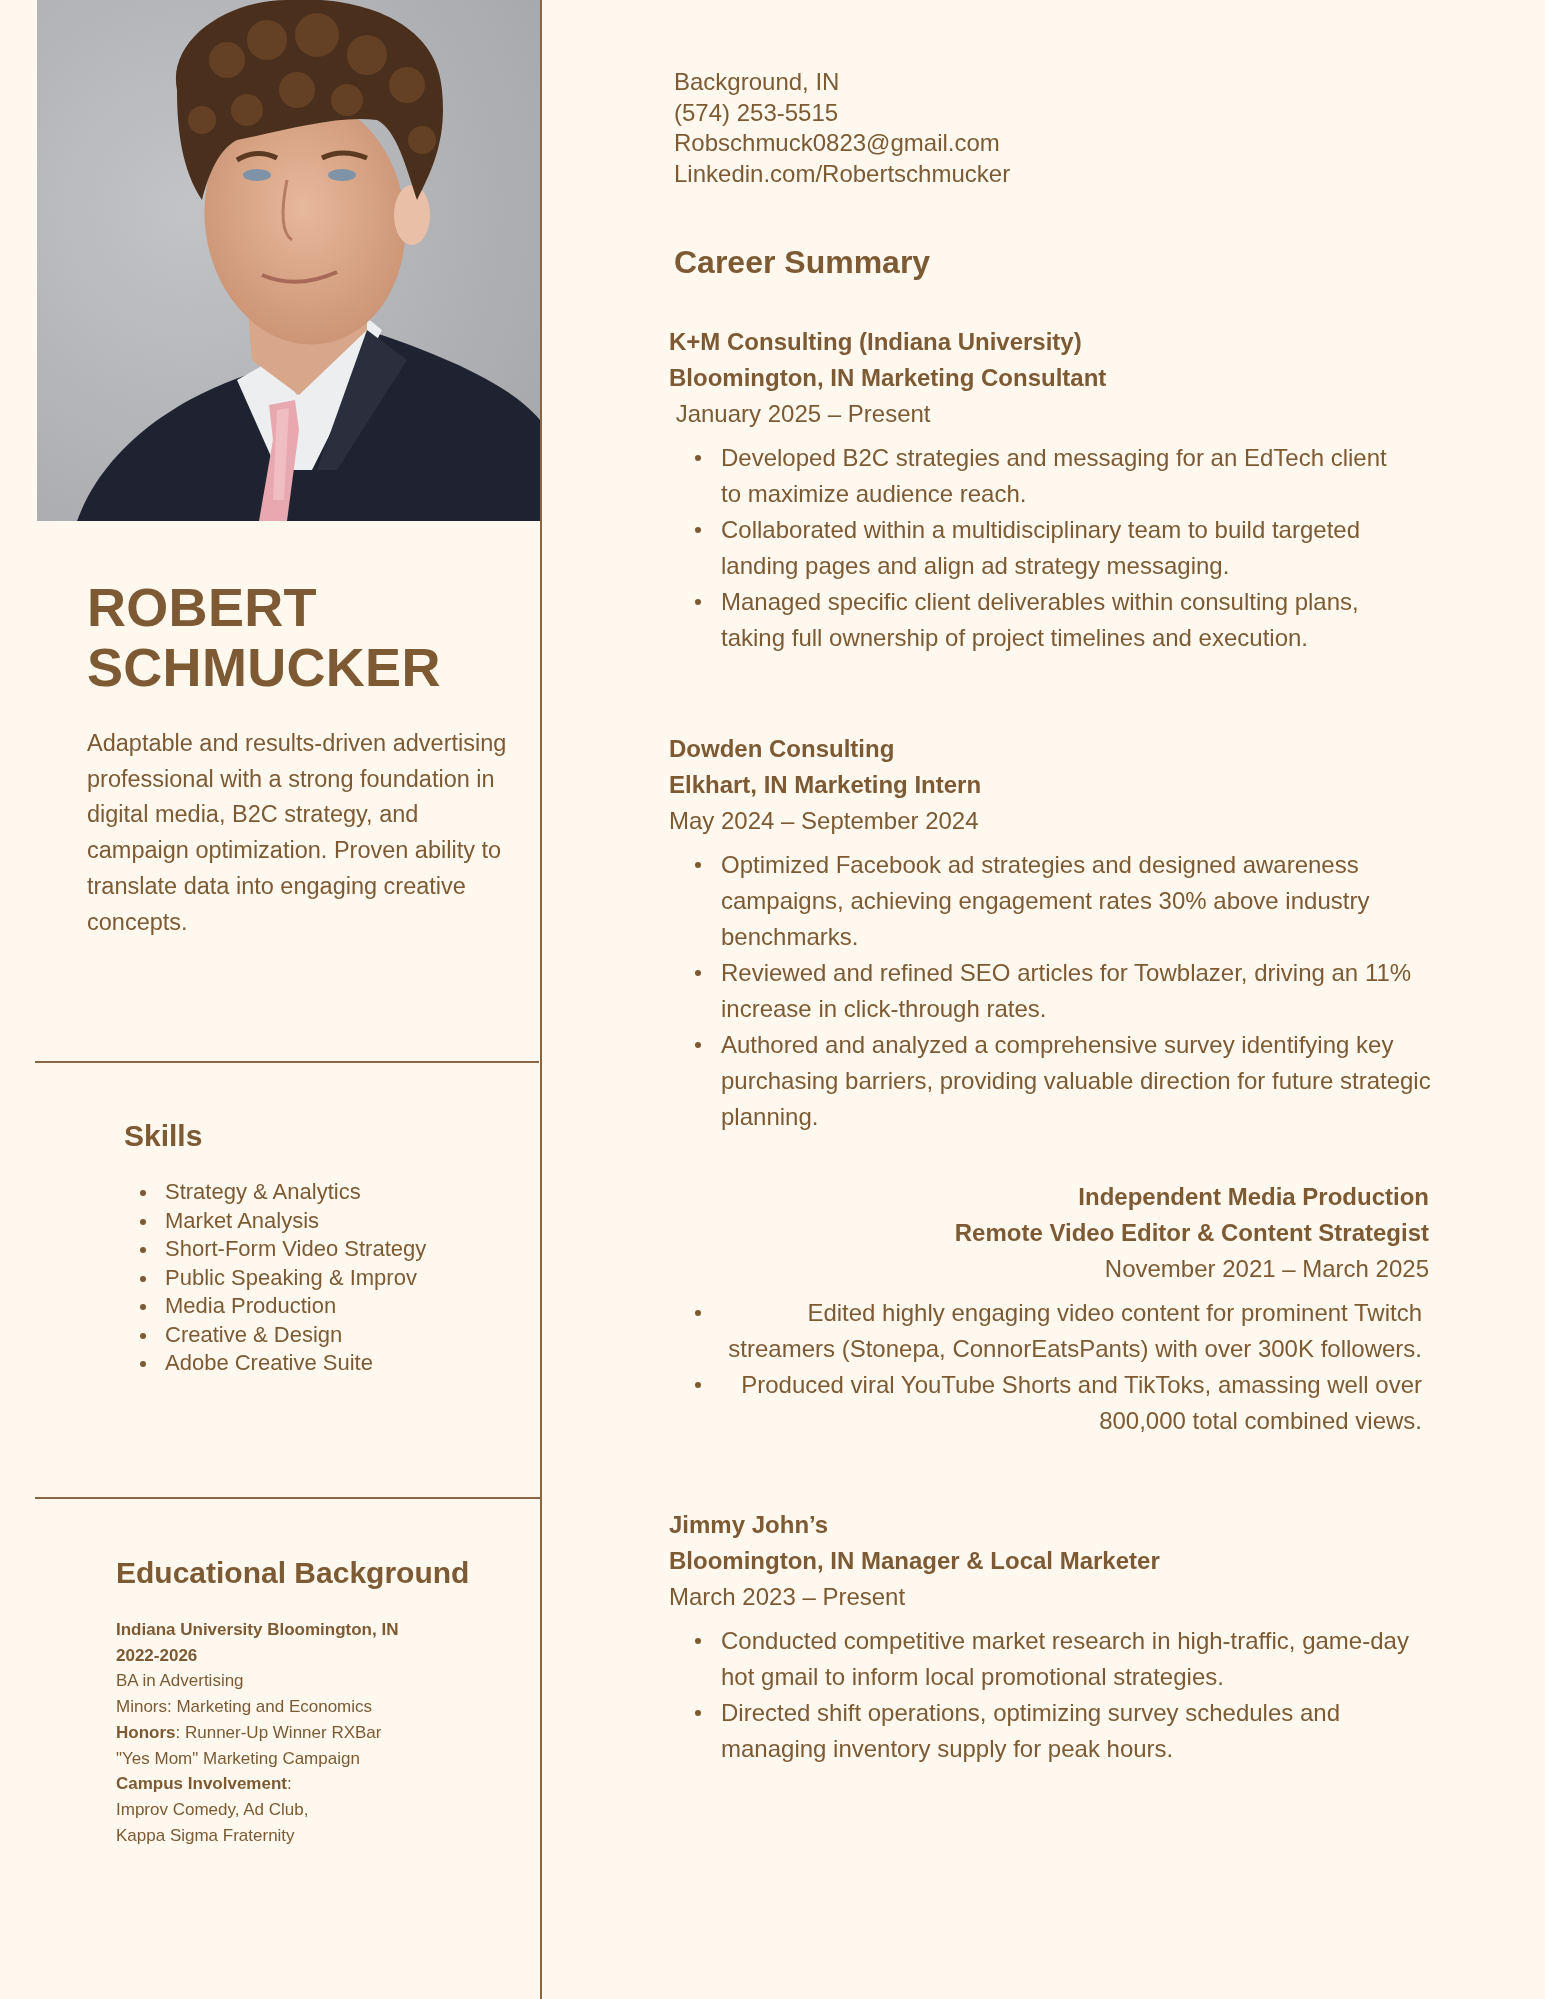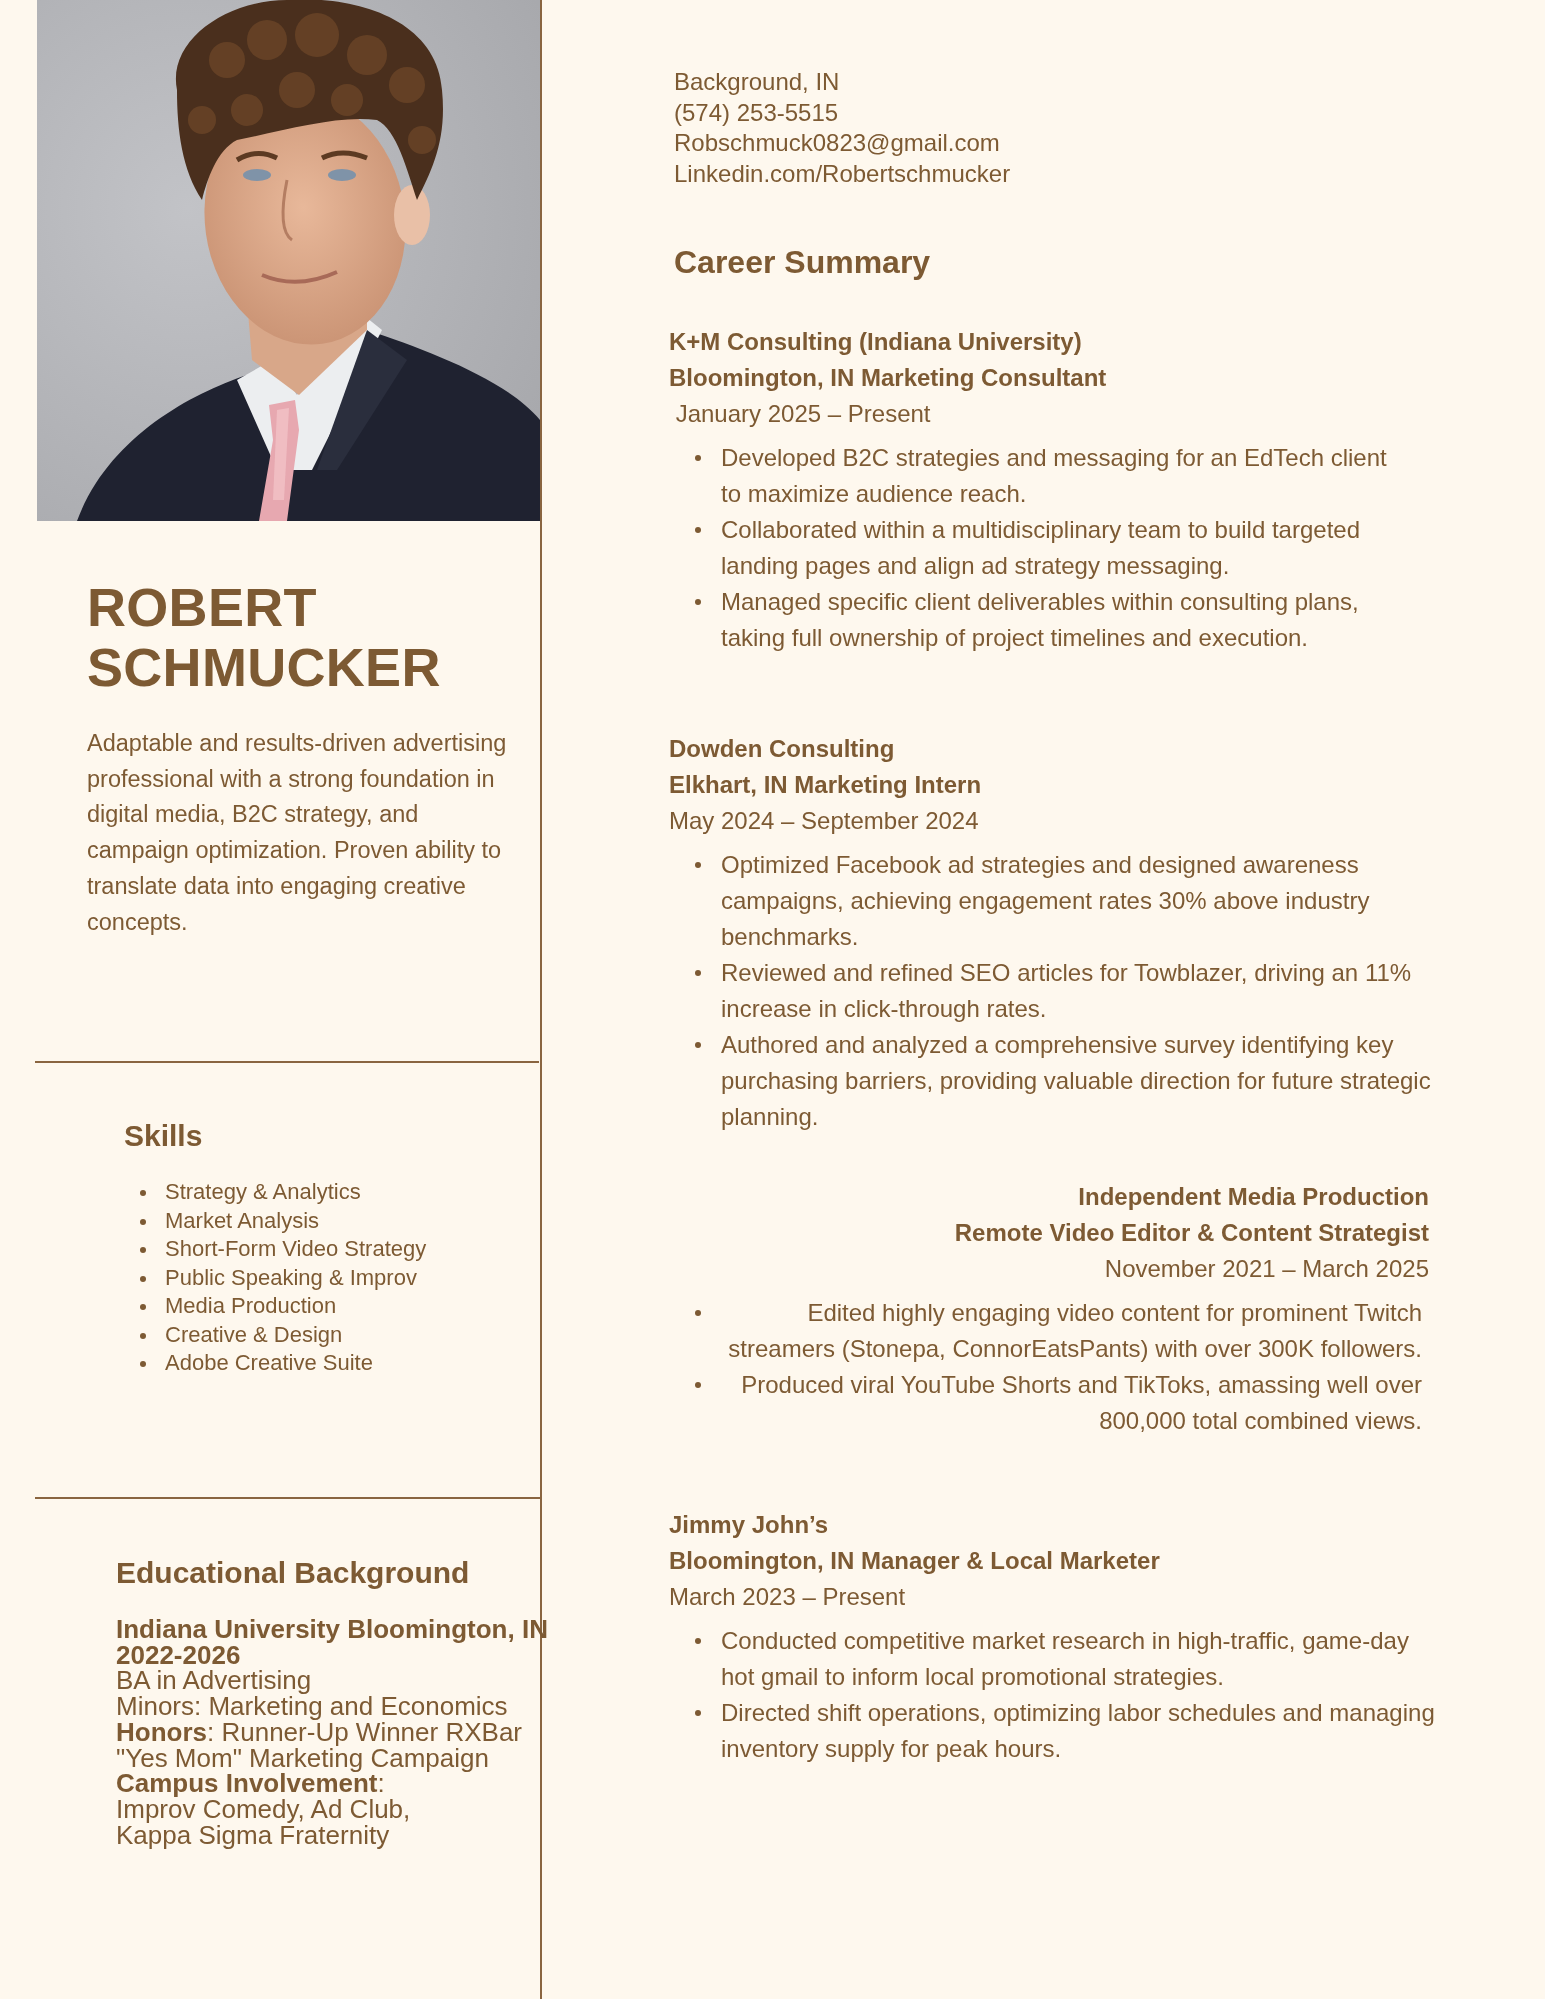--- a/index.html
+++ b/index.html
@@ -21,21 +21,21 @@
   .name div { white-space:nowrap; }
   .summary {
     left:87px; top:726px; width:420px; font-size:23.5px; line-height:35.7px; color:#7d5a33;
   }
   .section-h { font-weight:bold; font-size:30px; line-height:36px; color:#7d5a33; white-space:nowrap; }
   .skills-list { left:124px; top:1178px; margin:0; padding:0; list-style:none; }
   .skills-list li { position:relative; padding-left:41px; font-size:22px; line-height:28.5px; white-space:nowrap; }
   .skills-list li::before {
     content:""; position:absolute; left:16px; top:12px; width:6px; height:6px; border-radius:50%; background:#7d5a33;
   }
-  .edu { left:116px; top:1617px; font-size:26px; line-height:25.7px; white-space:nowrap; }
+  .edu { left:116px; top:1617px; font-size:17px; line-height:25.7px; white-space:nowrap; }
   .edu b { font-weight:bold; }
   .contact { left:674px; top:67px; font-size:24px; line-height:30.7px; white-space:nowrap; }
   .career-h { left:674px; top:242px; font-size:32px; line-height:40px; font-weight:bold; white-space:nowrap; }
   .job { left:669px; width:760px; font-size:24px; line-height:36px; }
   .job .company, .job .title { font-weight:bold; white-space:nowrap; }
   .job .dates { white-space:nowrap; }
   .job ul { margin:8px; padding:0; list-style:none; }
   .job li { position:relative; padding-left:44px; }
   .job li::before {
     content:""; position:absolute; left:18px; top:15px; width:6px; height:6px; border-radius:50%; background:#7d5a33;
@@ -174,15 +174,15 @@
     <li>Produced viral YouTube Shorts and TikToks, amassing well over 800,000 total combined views.</li>
   </ul>
 </div>
 
 <div class="abs job" style="top:1507px;">
   <div class="company">Jimmy John’s</div>
   <div class="title">Bloomington, IN Manager &amp; Local Marketer</div>
   <div class="dates">March 2023 – Present</div>
   <ul style="width:760px;">
     <li>Conducted competitive market research in high-traffic, game-day hot gmail to inform local promotional strategies.</li>
-    <li>Directed shift operations, optimizing labor schedules and managing inventory supply for peak hours.</li>
+    <li>Directed shift operations, optimizing survey schedules and managing inventory supply for peak hours.</li>
   </ul>
 </div>
 
 </body></html>

